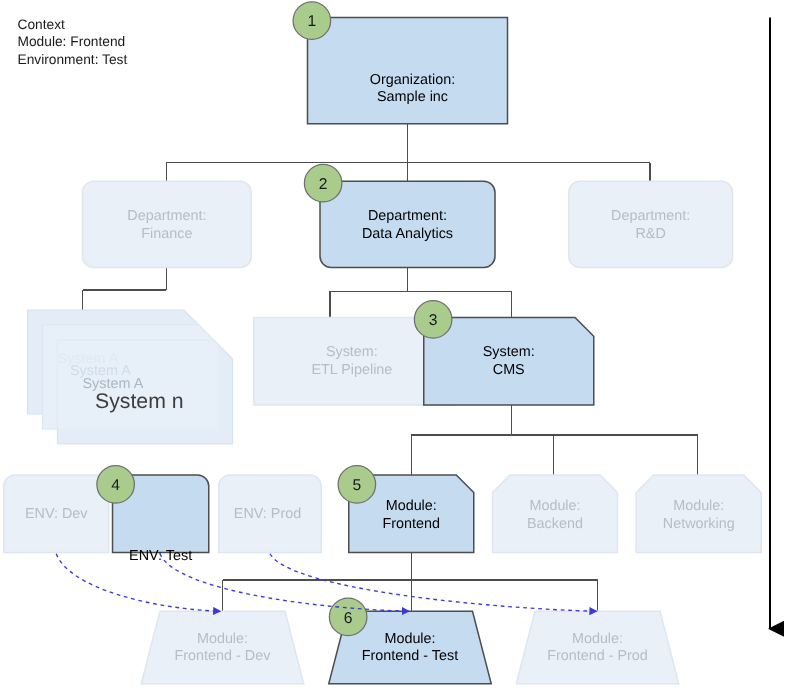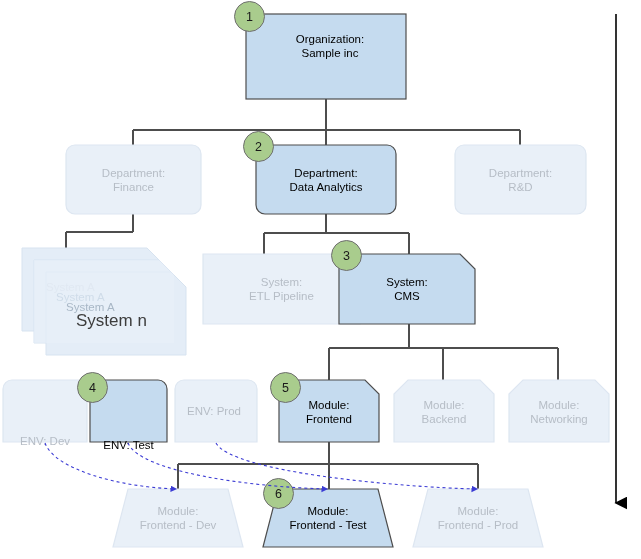--- a/index.html
+++ b/index.html
@@ -34,20 +34,25 @@
   svg.nodes{z-index:5;}
   svg.dashed{z-index:30;}
   svg.axis{z-index:2;}
   .labels{position:absolute;left:0;top:0;width:641px;height:559px;z-index:20;}
 </style>
 </head>
 <body>
 
 <div id="canvas">
 
+  <div class="context">
+    <div>Context</div>
+    <div>Module: Frontend</div>
+    <div>Environment: Test</div>
+  </div>
 
   <svg class="layer links">
     <g stroke="#4d4d4d" stroke-width="1.1" fill="none" shape-rendering="crispEdges">
 
       <path d="M326,99 L326,130"></path>
       <path d="M133,130 L520,130"></path>
       <path d="M133,130 L133,145"></path>
       <path d="M326,130 L326,145"></path>
       <path d="M520,130 L520,145"></path>
 
@@ -125,21 +130,21 @@
     <defs>
       <marker id="axah" markerWidth="9" markerHeight="9" refX="4" refY="7" orient="auto">
         <path d="M0,0 L8,0 L4,8 Z" fill="#000000"></path>
       </marker>
     </defs>
     <line x1="616" y1="14" x2="616" y2="503" stroke="#000000" stroke-width="1.6" marker-end="url(#axah)"></line>
   </svg>
 
   <div class="labels">
 
-    <div class="node active" style="left:246px;top:3px;width:168px;height:85px;align-items:center;">
+    <div class="node active" style="left:246px;top:28px;width:168px;height:85px;align-items:center;">
       <span class="txt">Organization:
 Sample inc</span>
     </div>
 
     <div class="node faded" style="left:66px;top:145px;width:135px;height:69px;">
       <span class="txt">Department:
 Finance</span>
     </div>
     <div class="node active" style="left:256px;top:145px;width:140px;height:69px;">
       <span class="txt">Department:
@@ -159,21 +164,21 @@
 
     <div class="node faded" style="left:203px;top:254px;width:157px;height:70px;">
       <span class="txt">System:
 ETL Pipeline</span>
     </div>
     <div class="node active" style="left:339px;top:254px;width:136px;height:70px;">
       <span class="txt">System:
 CMS</span>
     </div>
 
-    <div class="node faded" style="left:3px;top:380px;width:84px;height:62px;margin-top:30px;">
+    <div class="node faded" style="left:3px;top:380px;width:84px;height:62px;">
       <span class="txt">ENV: Dev</span>
     </div>
     <div class="node active" style="left:90px;top:380px;width:77px;height:62px;margin-top:34px;">
       <span class="txt">ENV: Test</span>
     </div>
     <div class="node faded" style="left:175px;top:380px;width:78px;height:62px;">
       <span class="txt">ENV: Prod</span>
     </div>
 
     <div class="node active" style="left:279px;top:382px;width:100px;height:60px;">

